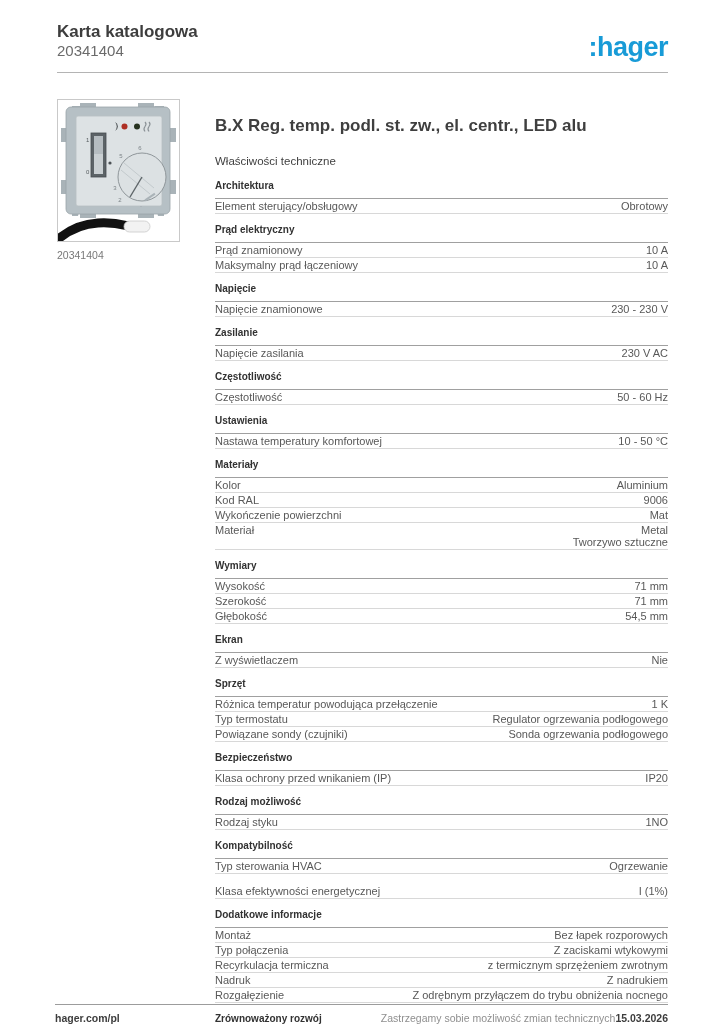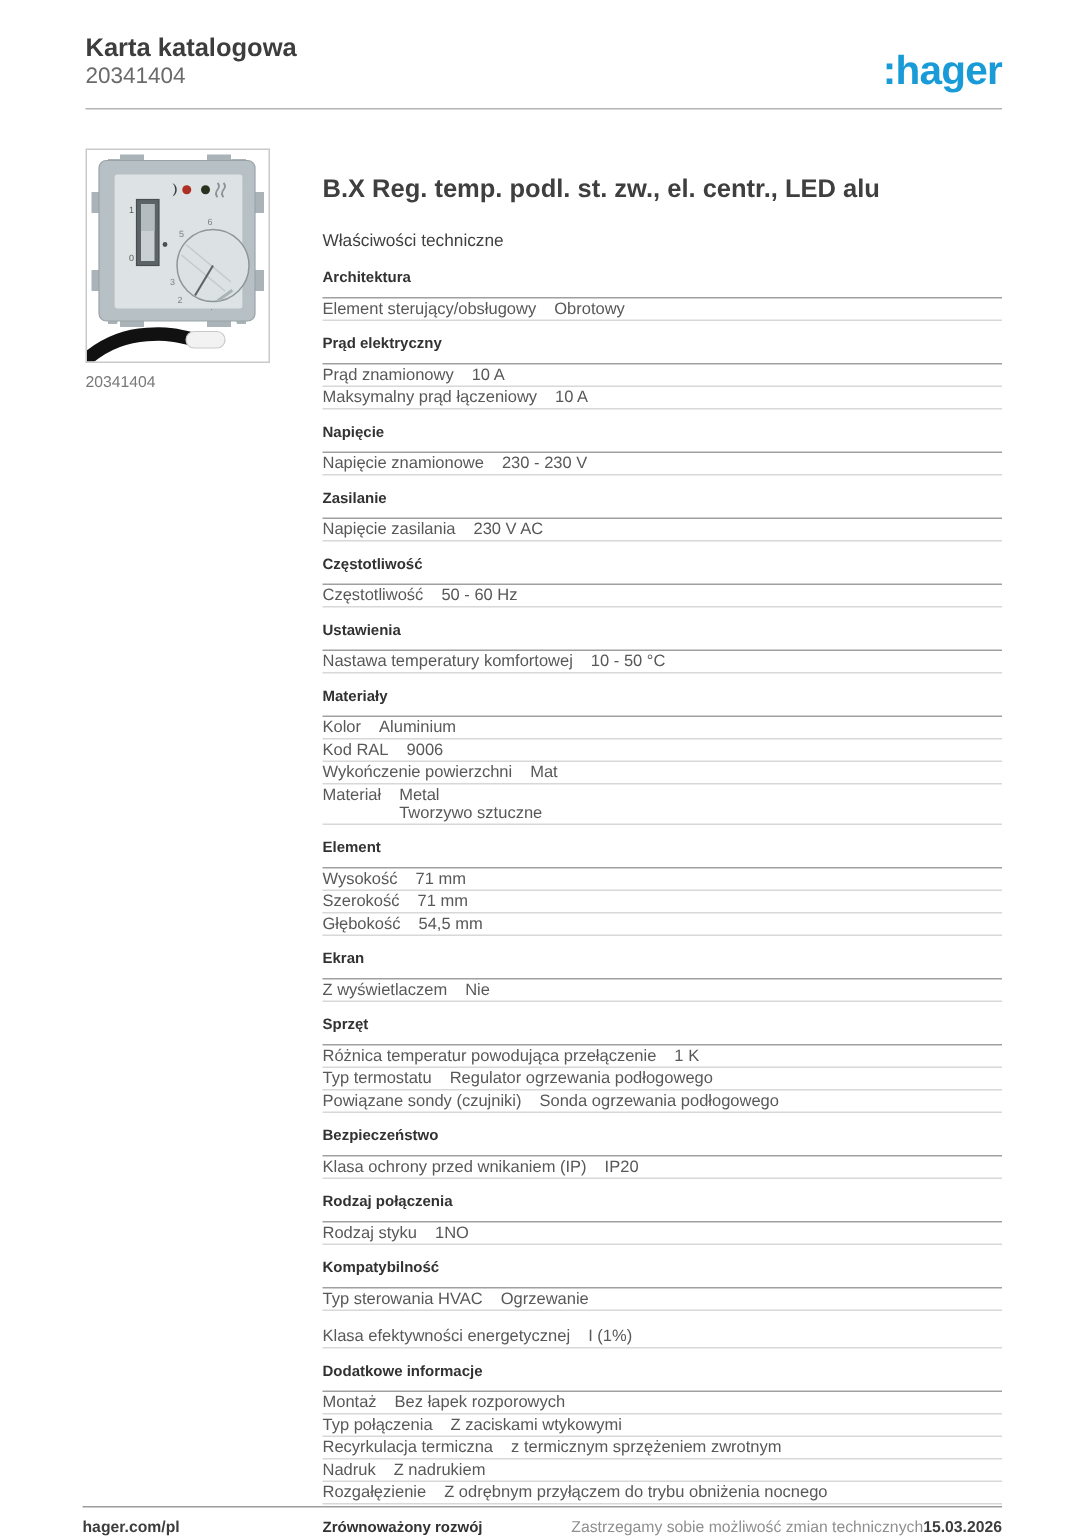--- a/index.html
+++ b/index.html
@@ -33,21 +33,21 @@
   .section-title{
     font-size:10px;font-weight:bold;color:#323232;line-height:12px;
     padding-bottom:6px;border-bottom:1px solid #a0a0a0;
   }
   .spec-row{
     display:flex;justify-content:space-between;align-items:flex-start;
     font-size:11px;line-height:12px;color:#585858;
     padding:1px 0 1px 0;border-bottom:1px solid #d8d8d8;
   }
   .spec-label{text-align:center;white-space:nowrap;padding-right:12px;}
-  .spec-value{text-align:left;flex:1;}
+  .spec-value{text-align:right;flex:1;}
   .spec-value div{line-height:12px;}
 
   
   .footer{
     position:absolute;left:55px;right:56px;top:987px;
     border-top:1px solid #9c9c9c;padding-top:7px;
     display:flex;align-items:baseline;font-size:10.5px;margin-top:17px;
   }
   .footer-site{font-weight:bold;color:#3d3d3d;text-decoration:none;}
   .footer-disclaimer{flex:1;text-align:right;color:#8f8f8f;}
@@ -216,21 +216,21 @@
             </div>
             <div class="spec-row">
               <span class="spec-label">Materiał</span>
               <span class="spec-value">
                 <div>Metal</div>
                 <div>Tworzywo sztuczne</div>
               </span>
             </div>
           </div>
           <div class="section">
-            <div class="section-title">Element</div>
+            <div class="section-title">Wymiary</div>
             <div class="spec-row">
               <span class="spec-label">Wysokość</span>
               <span class="spec-value">
                 <div>71 mm</div>
               </span>
             </div>
             <div class="spec-row">
               <span class="spec-label">Szerokość</span>
               <span class="spec-value">
                 <div>71 mm</div>
@@ -276,21 +276,21 @@
           <div class="section">
             <div class="section-title">Bezpieczeństwo</div>
             <div class="spec-row">
               <span class="spec-label">Klasa ochrony przed wnikaniem (IP)</span>
               <span class="spec-value">
                 <div>IP20</div>
               </span>
             </div>
           </div>
           <div class="section">
-            <div class="section-title">Rodzaj połączenia</div>
+            <div class="section-title">Rodzaj możliwość</div>
             <div class="spec-row">
               <span class="spec-label">Rodzaj styku</span>
               <span class="spec-value">
                 <div>1NO</div>
               </span>
             </div>
           </div>
           <div class="section">
             <div class="section-title">Kompatybilność</div>
             <div class="spec-row">

